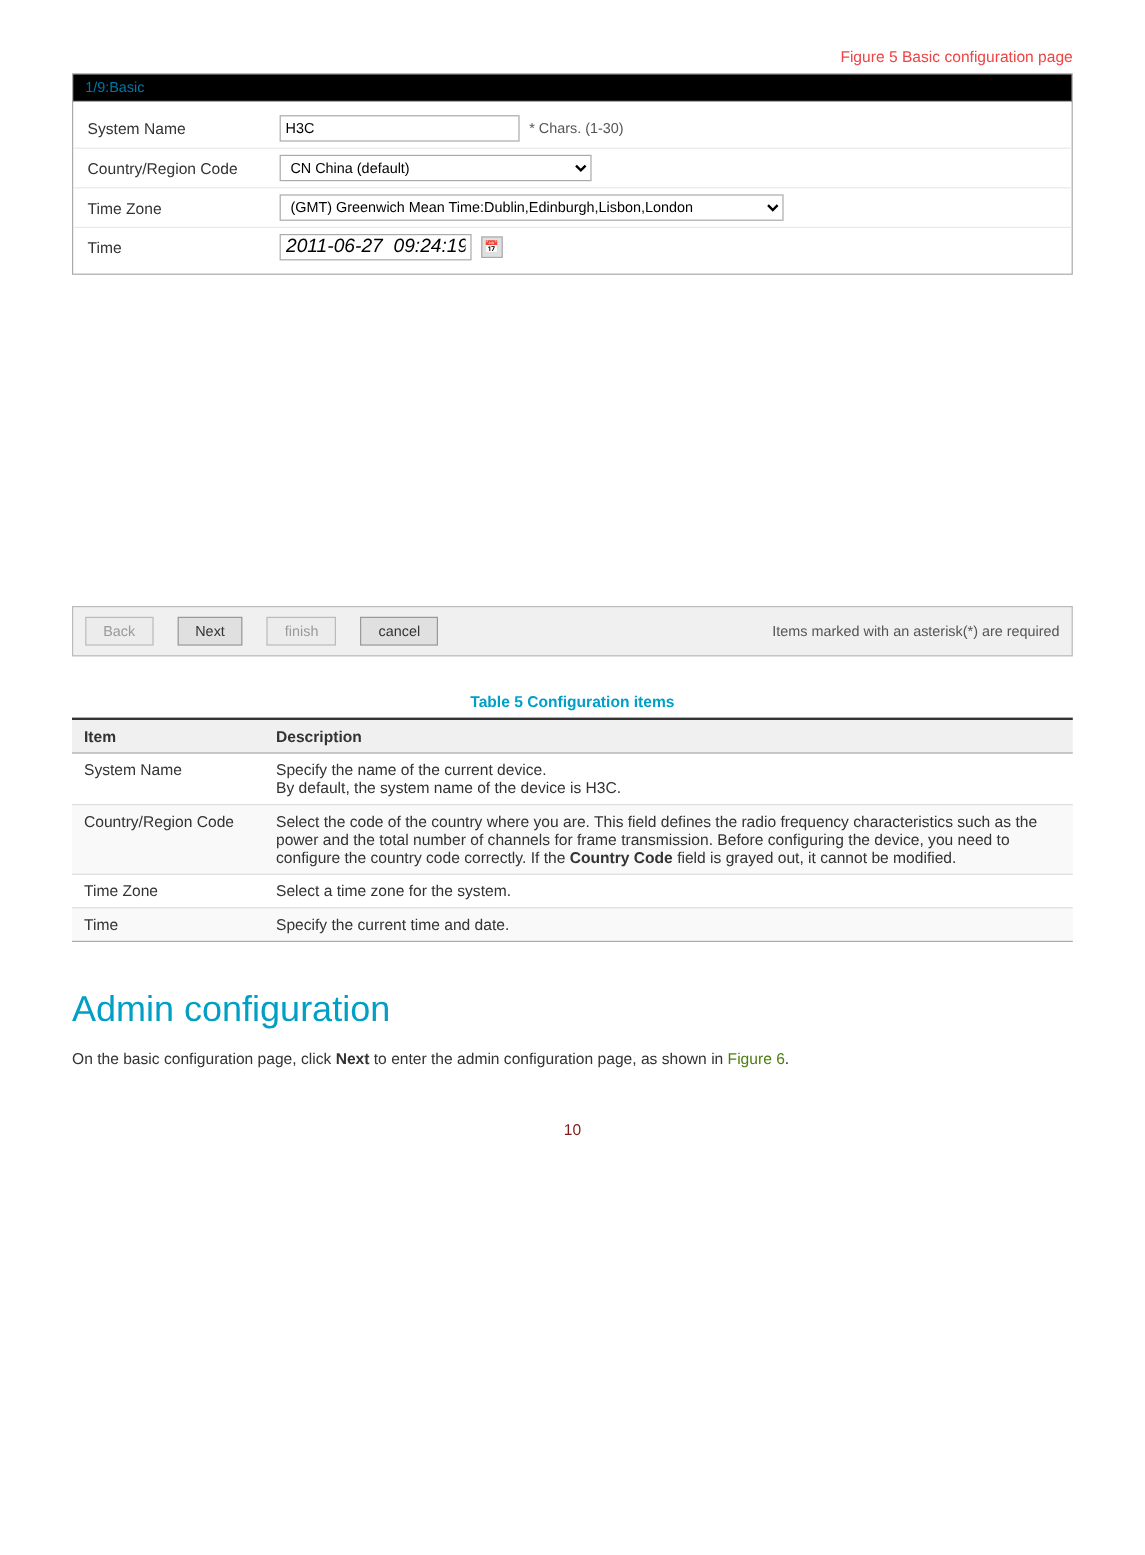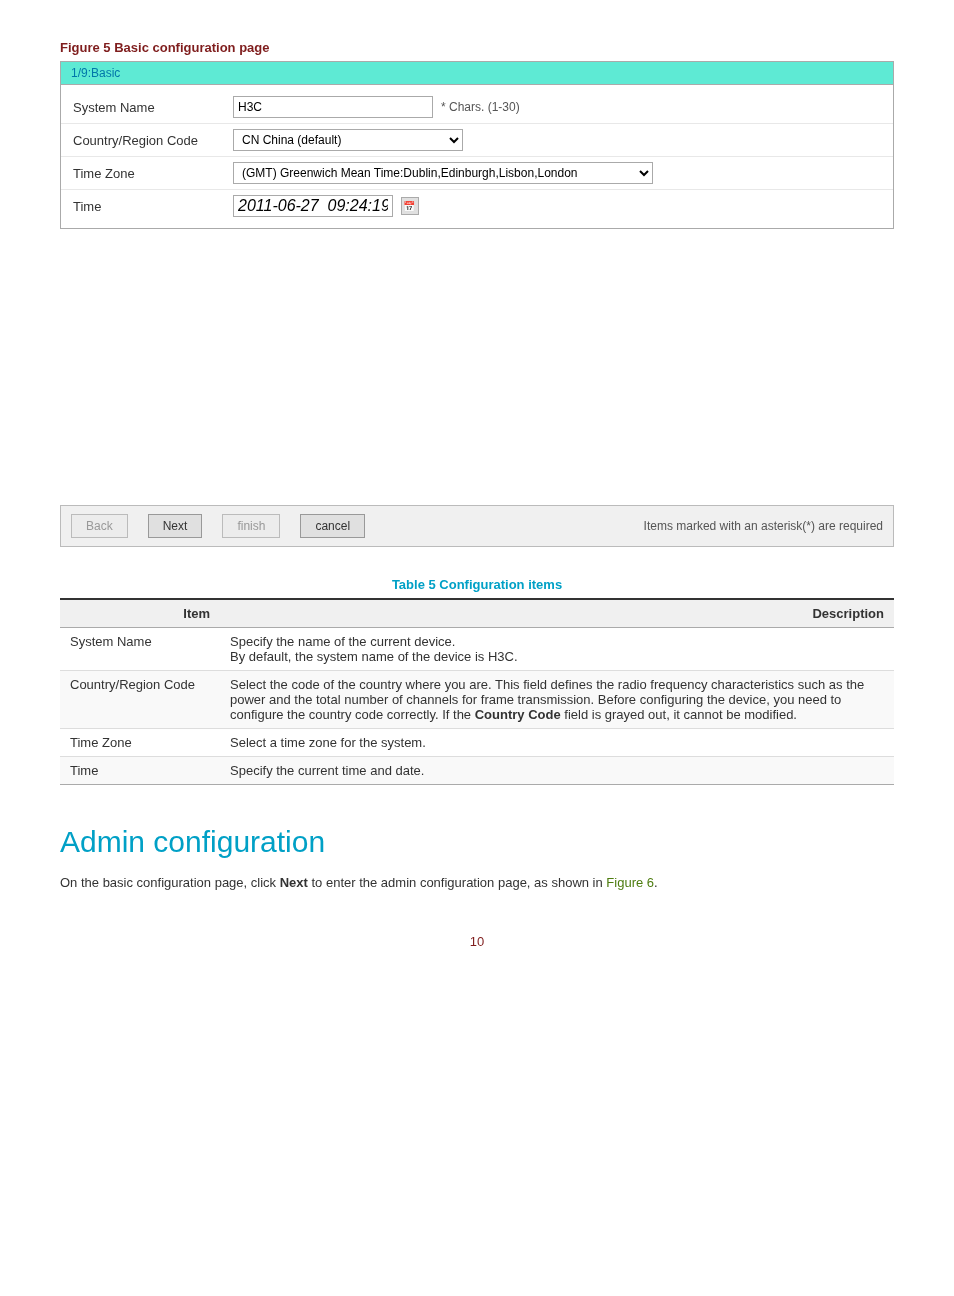--- a/index.html
+++ b/index.html
@@ -7,34 +7,35 @@
       background: #fff;
       font-family: Arial, sans-serif;
       font-size: 13px;
       color: #333;
       padding: 40px 60px;
       max-width: 954px;
     }
 
     
     .figure-title {
-      color: #7f1d1d;
-      font-size: 13px;
-      font-weight: bold;
+      color: #ef4444;
+      font-size: 13px;
+      font-weight: normal;
       margin-bottom: 6px;
+      text-align: right;
     }
 
     
     .config-panel {
       border: 1px solid #aaa;
       margin-bottom: 16px;
     }
 
     .panel-tab {
-      background: #5eead4;
+      background: #000000;
       border-bottom: 1px solid #aaa;
       padding: 4px 10px;
       font-size: 12px;
       color: #0077aa;
     }
 
     .panel-body {
       padding: 6px 0;
     }
 
@@ -77,21 +78,21 @@
 
     .select-input {
       border: 1px solid #aaa;
       padding: 2px 4px;
       font-size: 12px;
       height: 22px;
       background: #fff;
     }
 
     .select-country {
-      width: 230px;
+      width: 260px;
     }
 
     .select-timezone {
       width: 420px;
     }
 
     .datetime-input {
       border: 1px solid #aaa;
       padding: 2px 4px;
       font-size: 16px;
@@ -164,21 +165,21 @@
     .config-table {
       width: 100%;
       border-collapse: collapse;
       border-top: 2px solid #333;
       border-bottom: 1px solid #aaa;
       margin-bottom: 40px;
     }
 
     .config-table th {
       background: #f0f0f0;
-      text-align: right;
+      text-align: left;
       padding: 6px 10px;
       font-size: 13px;
       font-weight: bold;
       border-bottom: 1px solid #aaa;
     }
 
     .config-table td {
       padding: 6px 10px;
       vertical-align: top;
       font-size: 13px;

